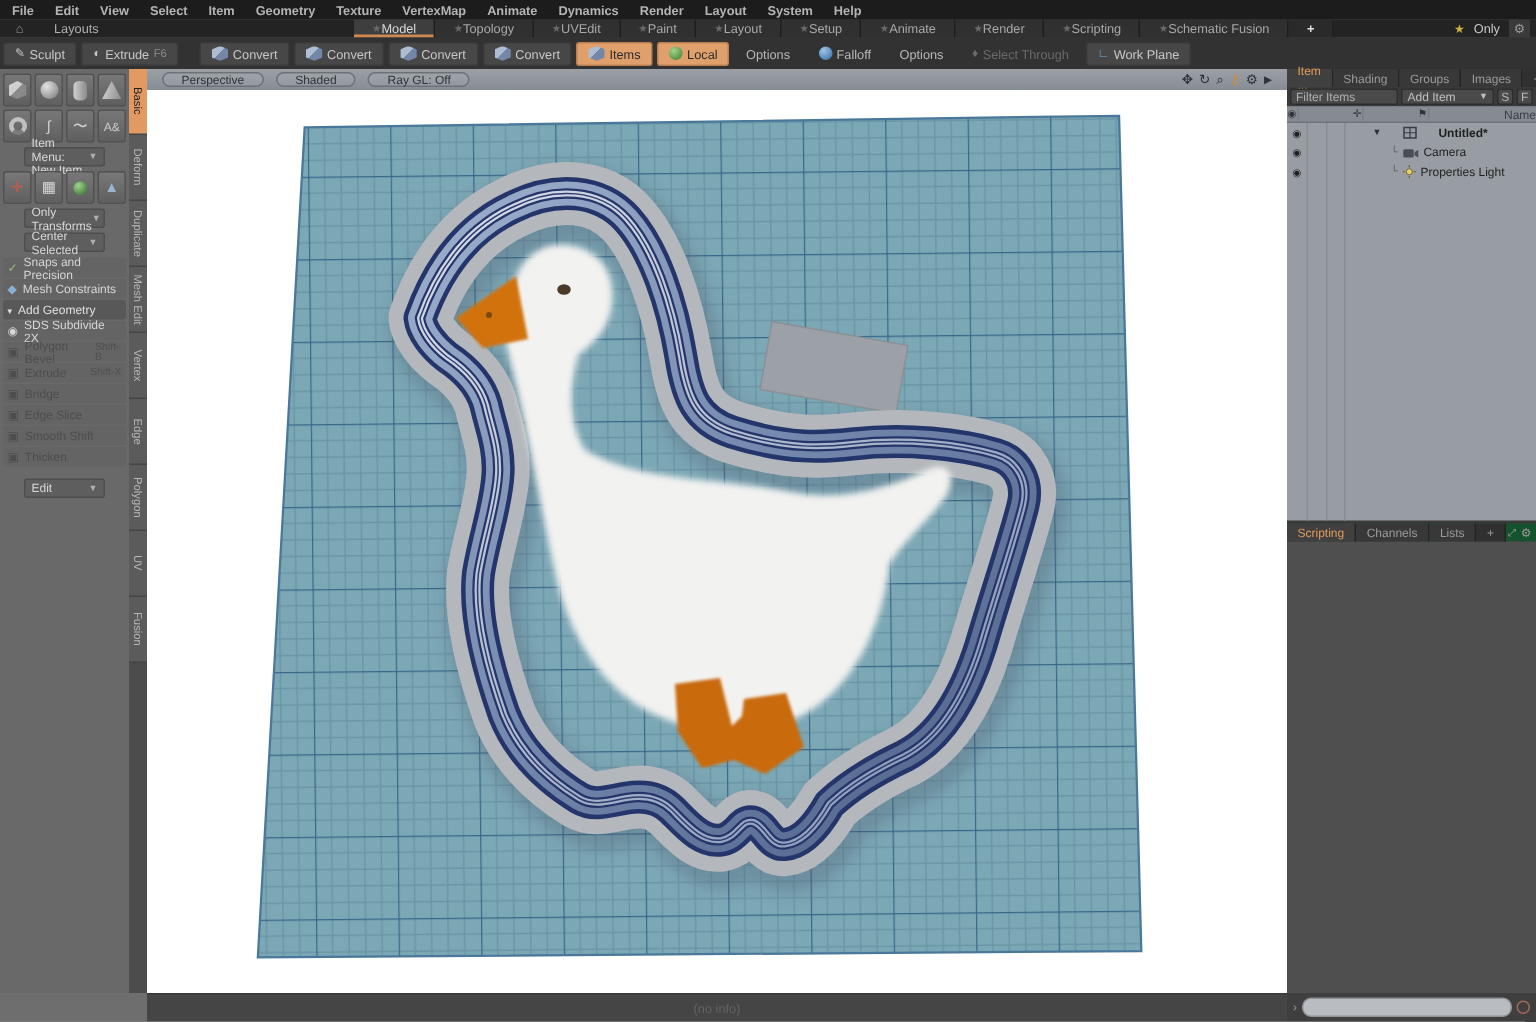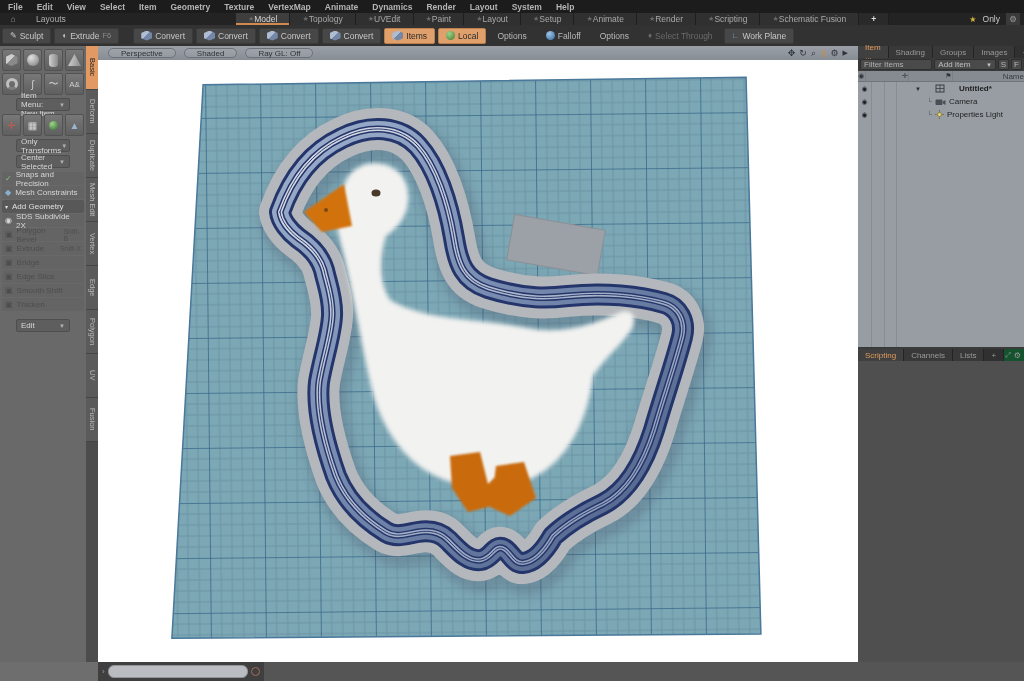--- a/index.html
+++ b/index.html
@@ -522,18 +522,19 @@
         <span style="font-size:7px;">⤢</span>
         <span>⚙</span>
       </div>
     </div>
     <div id="props-body"></div>
   </div>
 </div>
 
 <div id="statusbar" class="abs">
   <div class="sb-left"></div>
+  <div class="sb-mid">(no info)</div>
   <div class="sb-right">
     <span class="cmdchev">›</span>
     <div class="cmdinput"></div>
     <div class="cmdcircle"></div>
   </div>
 </div>
 
 </body></html>

